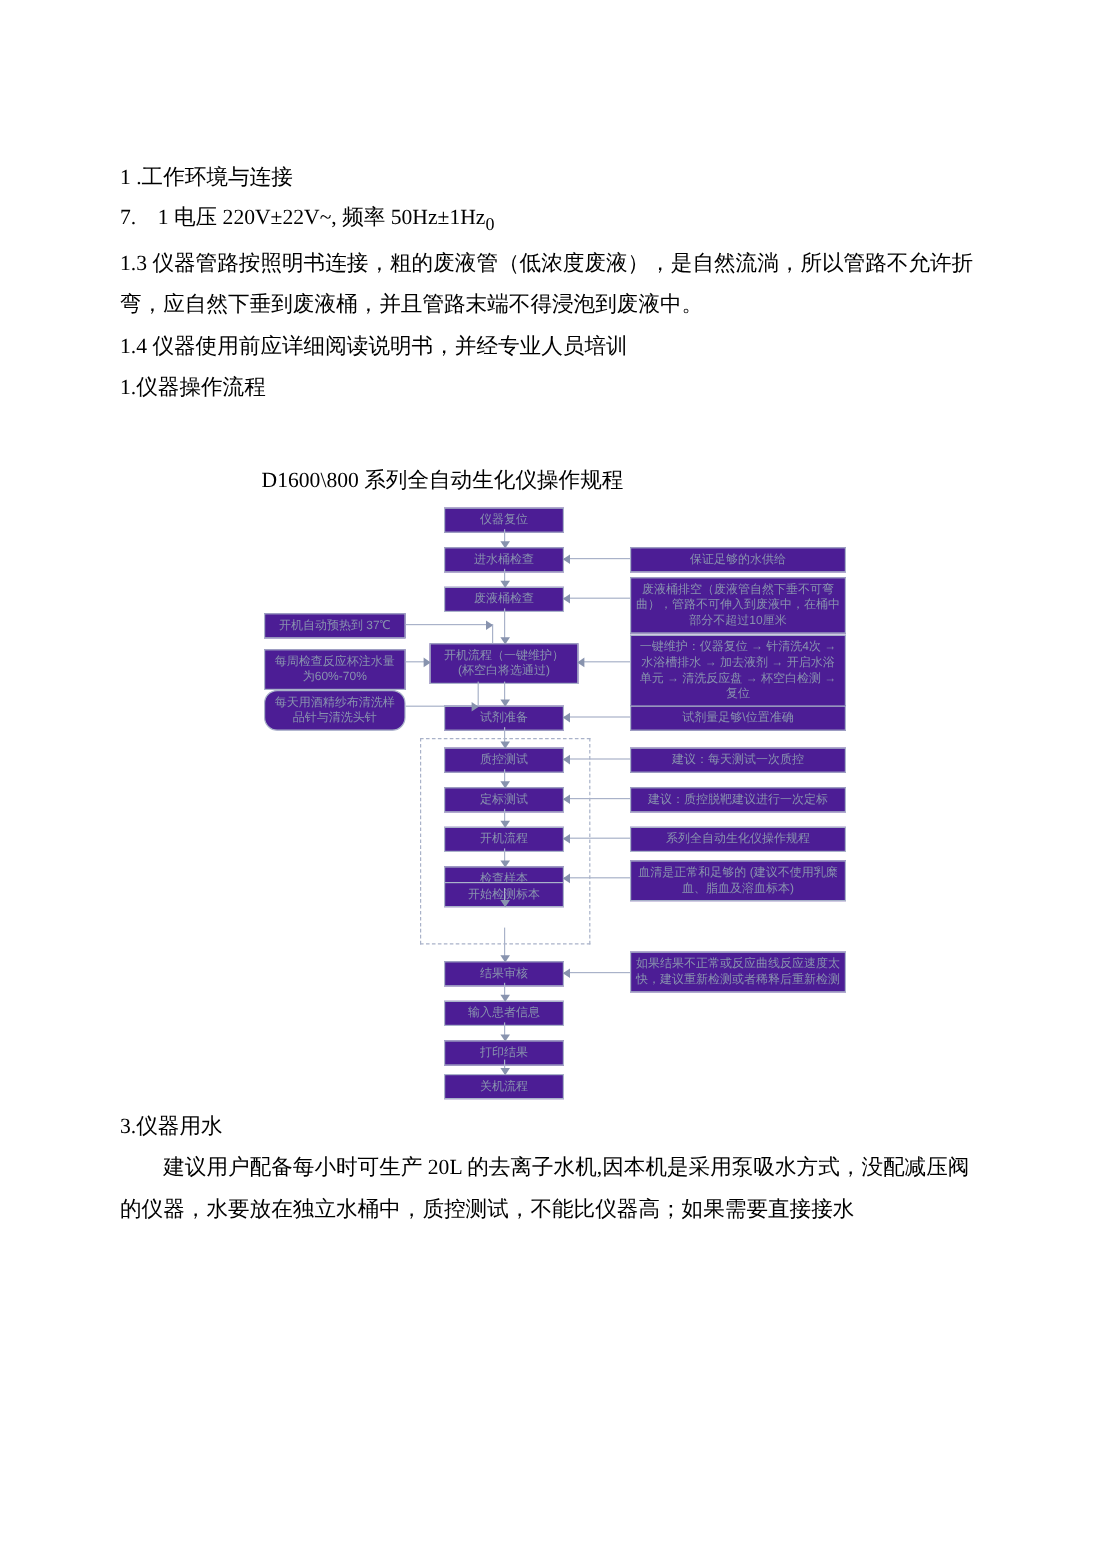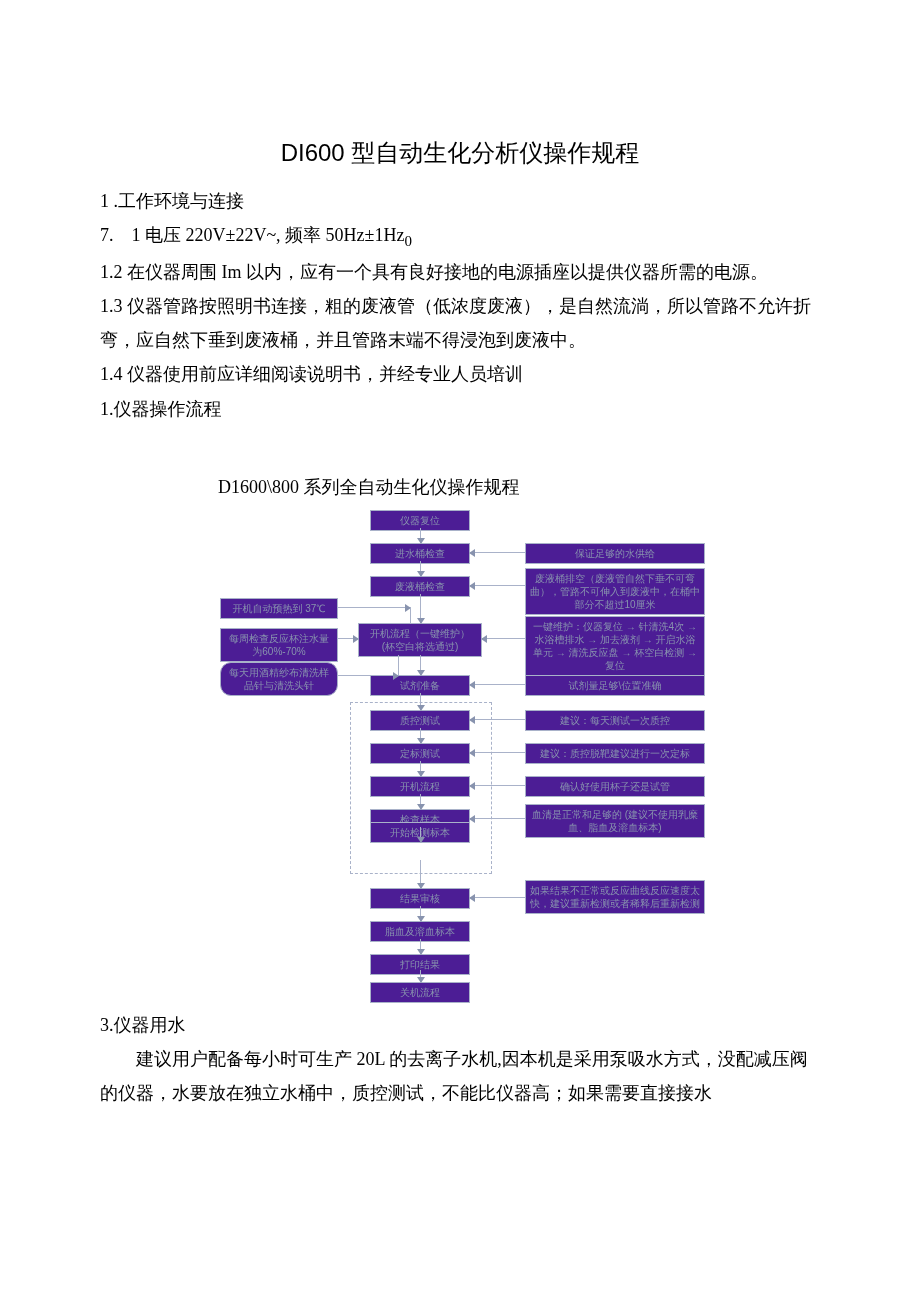--- a/index.html
+++ b/index.html
@@ -87,27 +87,25 @@
   }
   .indent {
     text-indent: 2em;
   }
 </style>
 </head>
 <body>
 
 <div class="page">
 
-  <div class="title">DI600 型自动生化分析仪操作规程</div>
 
   <p class="para">1 .工作环境与连接</p>
   <p class="para">
     <span>7.　1 电压 220V±22V~, 频率 50Hz±1Hz</span><sub>0</sub>
   </p>
-  <p class="para">1.2 在仪器周围 Im 以内，应有一个具有良好接地的电源插座以提供仪器所需的电源。</p>
   <p class="para">1.3 仪器管路按照明书连接，粗的废液管（低浓度废液），是自然流淌，所以管路不允许折弯，应自然下垂到废液桶，并且管路末端不得浸泡到废液中。</p>
   <p class="para">1.4 仪器使用前应详细阅读说明书，并经专业人员培训</p>
   <p class="para">1.仪器操作流程</p>
 
   <div class="flow-title">D1600\800 系列全自动生化仪操作规程</div>
 
   <div class="flow-wrap">
     <div class="flow" style="height:490px;">
 
       <div class="box" style="position:absolute;left:180px;top:0;width:100px;">仪器复位</div>
@@ -119,35 +117,35 @@
 
       <div class="dashGroup" style="left:160px;top:192px;width:140px;height:170px;"></div>
 
       <div class="box" style="position:absolute;left:180px;top:200px;width:100px;">质控测试</div>
       <div class="box" style="position:absolute;left:180px;top:233px;width:100px;">定标测试</div>
       <div class="box" style="position:absolute;left:180px;top:266px;width:100px;">开机流程</div>
       <div class="box" style="position:absolute;left:180px;top:299px;width:100px;">检查样本</div>
       <div class="box" style="position:absolute;left:180px;top:312px;width:100px;">开始检测标本</div>
 
       <div class="box" style="position:absolute;left:180px;top:378px;width:100px;">结果审核</div>
-      <div class="box" style="position:absolute;left:180px;top:411px;width:100px;">脂血及溶血标本</div>
+      <div class="box" style="position:absolute;left:180px;top:411px;width:100px;">输入患者信息</div>
       <div class="box" style="position:absolute;left:180px;top:444px;width:100px;">打印结果</div>
       <div class="box" style="position:absolute;left:180px;top:472px;width:100px;">关机流程</div>
 
       <div class="box" style="position:absolute;left:30px;top:88px;width:118px;">开机自动预热到 37℃</div>
       <div class="box" style="position:absolute;left:30px;top:118px;width:118px;">每周检查反应杯注水量为60%-70%</div>
       <div class="box" style="position:absolute;left:30px;top:152px;width:118px;border-radius:11px;">每天用酒精纱布清洗样品针与清洗头针</div>
 
       <div class="box" style="position:absolute;left:335px;top:33px;width:180px;">保证足够的水供给</div>
       <div class="box" style="position:absolute;left:335px;top:58px;width:180px;">废液桶排空（废液管自然下垂不可弯曲），管路不可伸入到废液中，在桶中部分不超过10厘米</div>
       <div class="box" style="position:absolute;left:335px;top:106px;width:180px;">一键维护：仪器复位 → 针清洗4次 → 水浴槽排水 → 加去液剂 → 开启水浴单元 → 清洗反应盘 → 杯空白检测 → 复位</div>
       <div class="box" style="position:absolute;left:335px;top:165px;width:180px;">试剂量足够\位置准确</div>
       <div class="box" style="position:absolute;left:335px;top:200px;width:180px;">建议：每天测试一次质控</div>
       <div class="box" style="position:absolute;left:335px;top:233px;width:180px;">建议：质控脱靶建议进行一次定标</div>
-      <div class="box" style="position:absolute;left:335px;top:266px;width:180px;">确认好使用杯子还是试管</div>
+      <div class="box" style="position:absolute;left:335px;top:266px;width:180px;">系列全自动生化仪操作规程</div>
       <div class="box" style="position:absolute;left:335px;top:294px;width:180px;">血清是正常和足够的 (建议不使用乳糜血、脂血及溶血标本)</div>
       <div class="box" style="position:absolute;left:335px;top:370px;width:180px;">如果结果不正常或反应曲线反应速度太快，建议重新检测或者稀释后重新检测</div>
 
       <div class="arrowV arrHeadD" style="left:230px;top:18px;height:15px;"></div>
       <div class="arrowV arrHeadD" style="left:230px;top:51px;height:15px;"></div>
       <div class="arrowV arrHeadD" style="left:230px;top:84px;height:29px;"></div>
       <div class="arrowV arrHeadD" style="left:230px;top:145px;height:20px;"></div>
       <div class="arrowV arrHeadD" style="left:230px;top:183px;height:17px;"></div>
       <div class="arrowV arrHeadD" style="left:230px;top:218px;height:15px;"></div>
       <div class="arrowV arrHeadD" style="left:230px;top:251px;height:15px;"></div>

